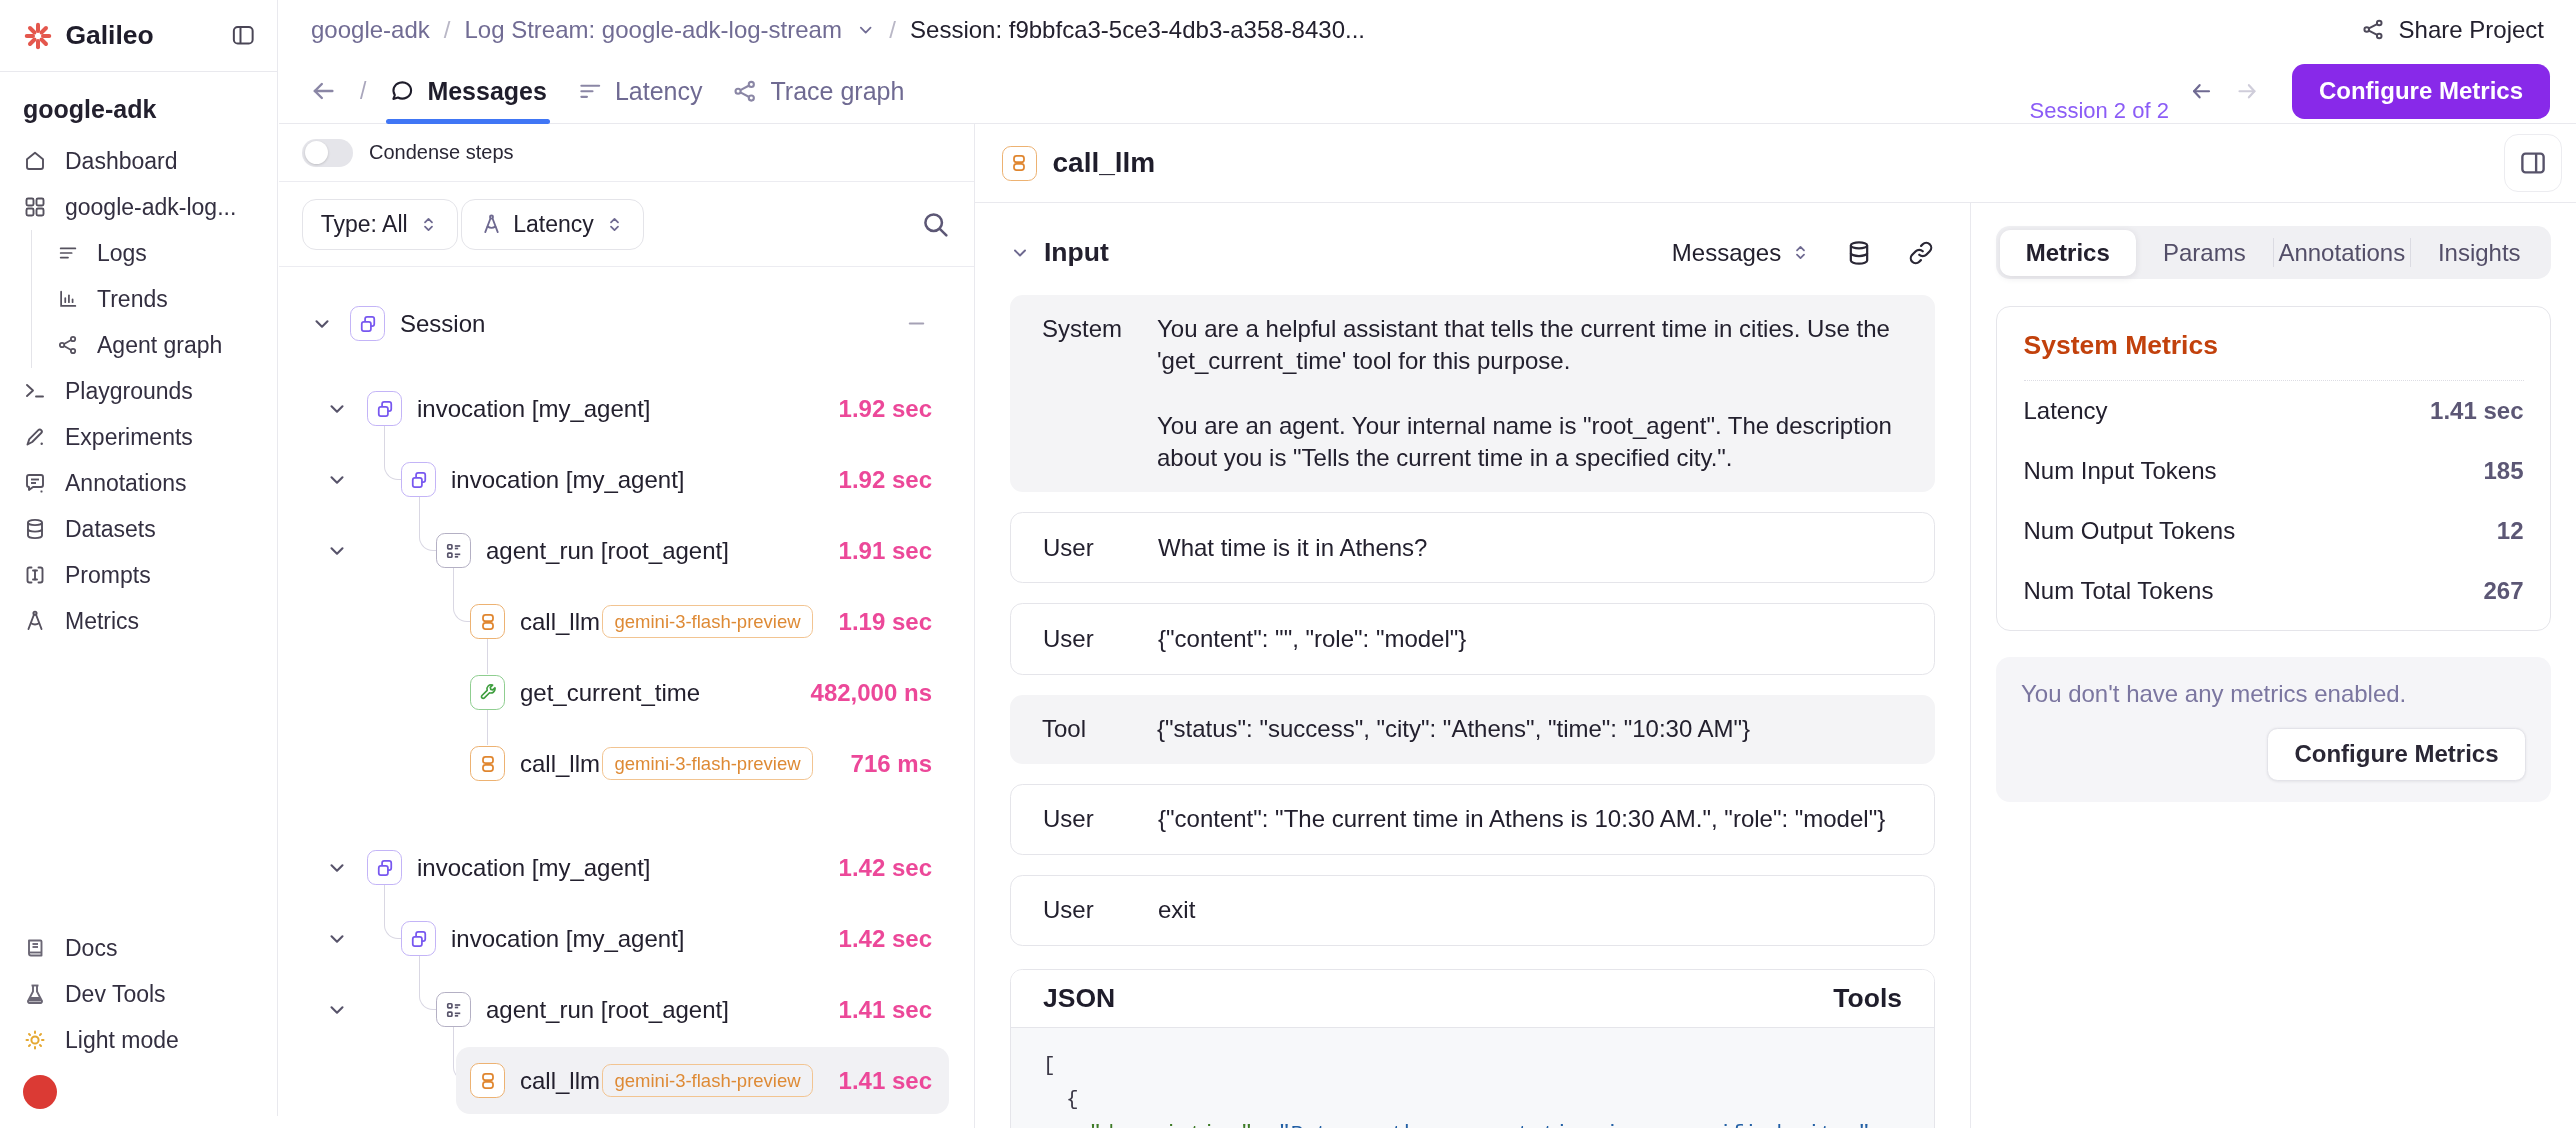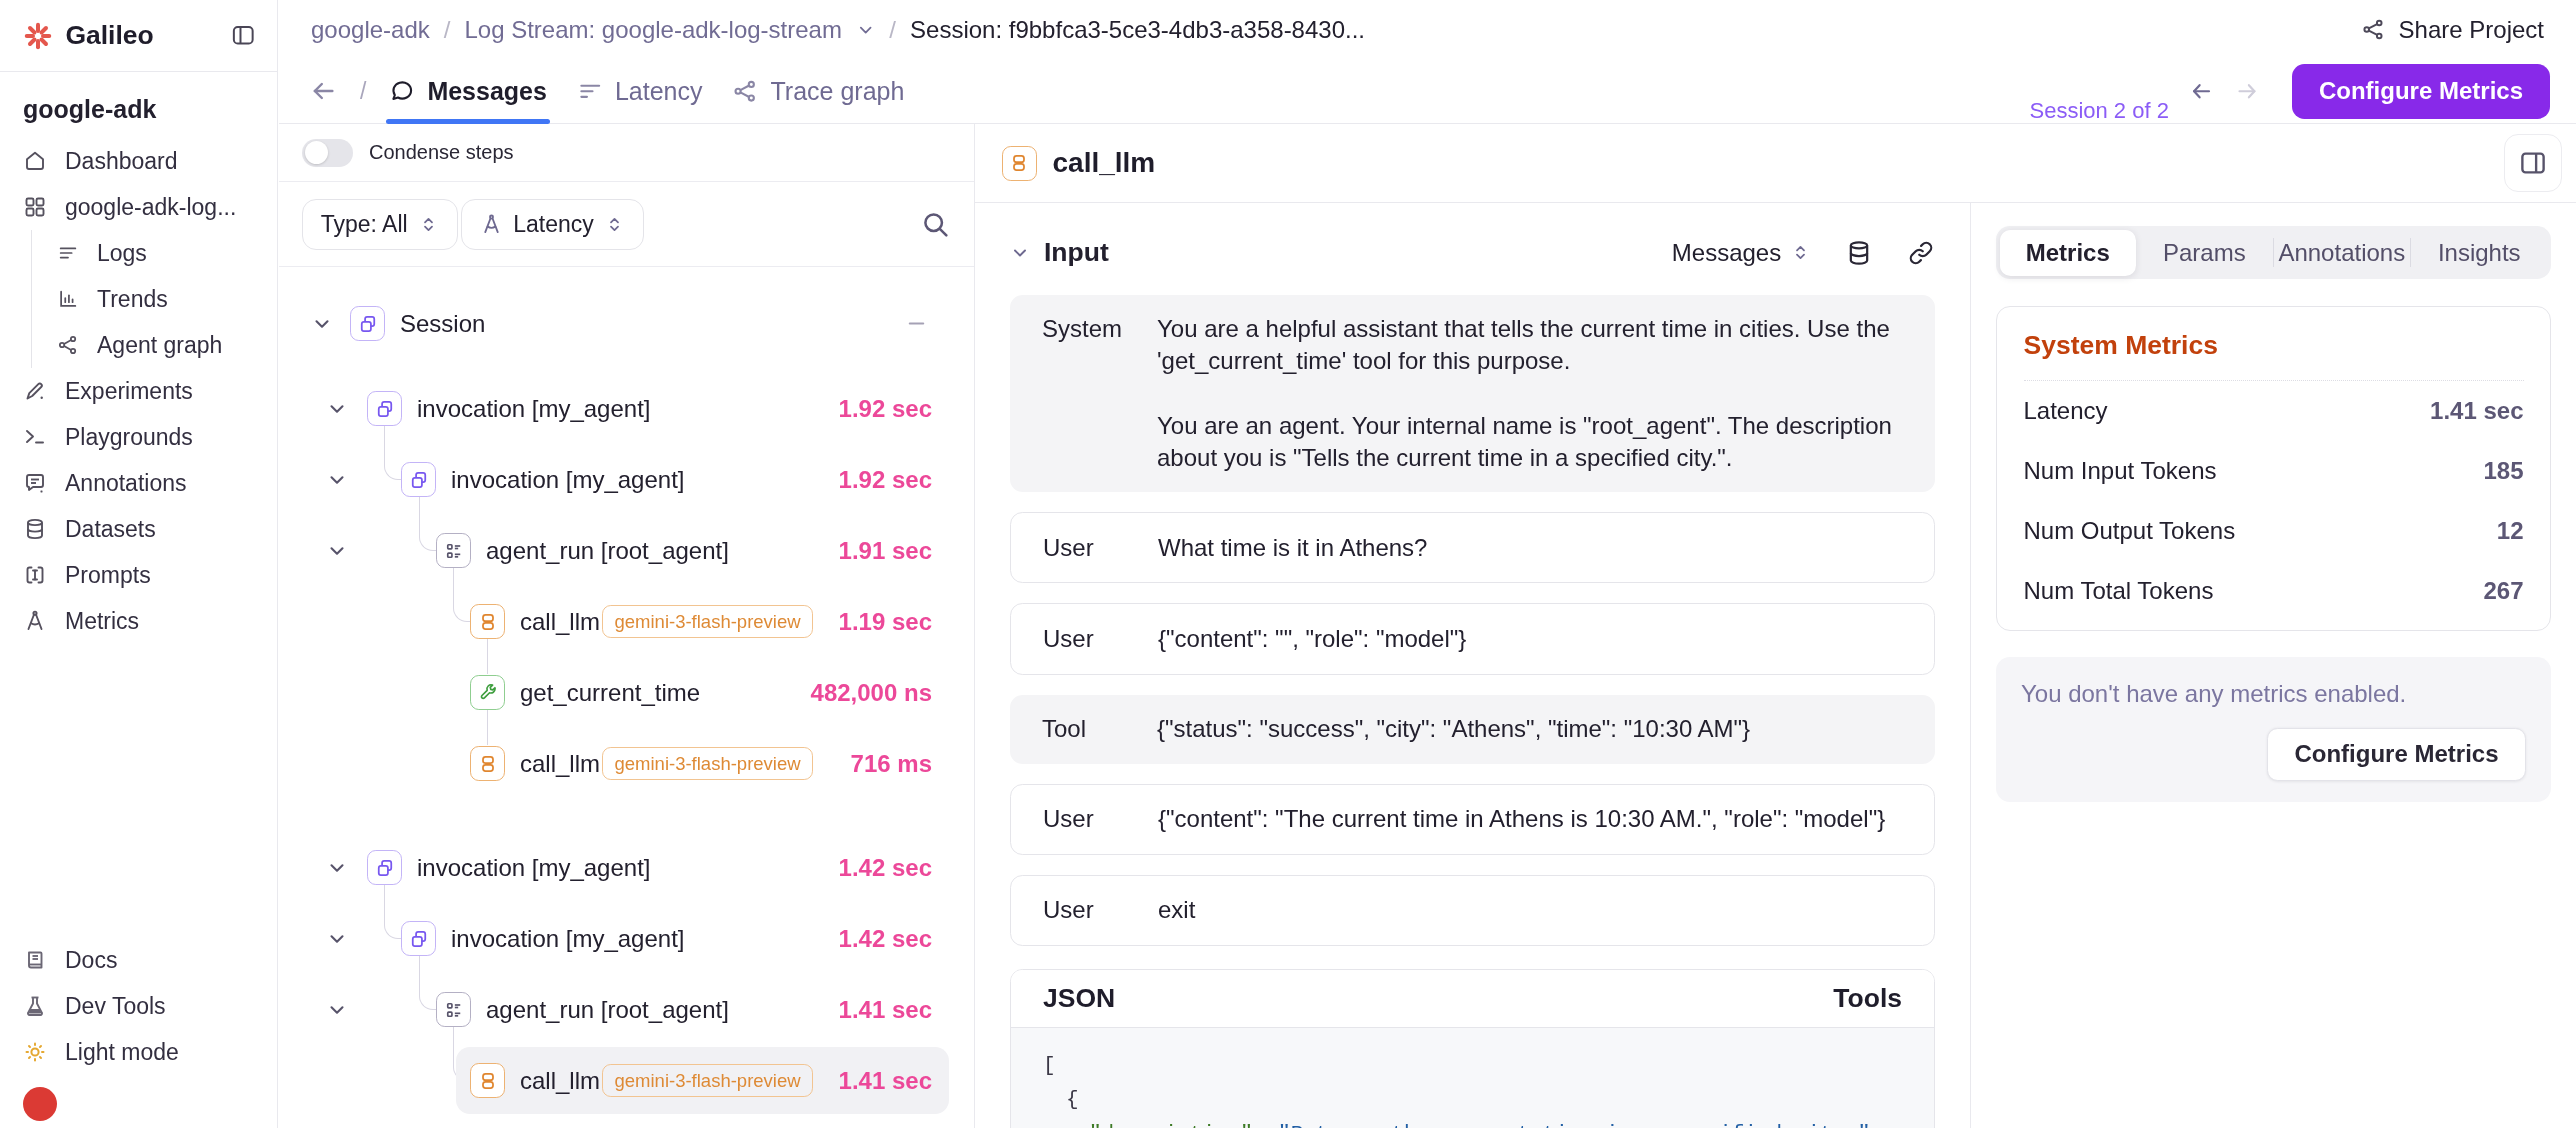--- a/index.html
+++ b/index.html
@@ -2,21 +2,21 @@
 <html style="font-size:14px"><head>
 <meta charset="utf-8">
 <style>
   * { margin:0; padding:0; box-sizing:border-box; }
   html,body { width:2576px; height:1128px; overflow:hidden; }
   body { font-family:"Liberation Sans", sans-serif; background:#fff; color:#2A2735; position:relative; }
   svg { display:block; }
   .ic { display:inline-flex; align-items:center; justify-content:center; flex:none; }
 
   
-  .sidebar { position:absolute; left:0; top:0; bottom:0; width:278px; border-right:0.9px solid #E9E9EE; display:flex; flex-direction:column; background:#fff; }
+  .sidebar { position:absolute; left:0; top:0; bottom:12px; width:278px; border-right:0.9px solid #E9E9EE; display:flex; flex-direction:column; background:#fff; }
   .logo-row { height:72px; display:flex; align-items:center; padding:0 21px 0 23px; border-bottom:0.9px solid #E9E9EE; gap:12.4px; }
   .logo-row .brand { font-size:26.5px; font-weight:700; color:#1F1D2B; flex:1; }
   .proj-name { padding:23px 23px 8.8px; font-size:25px; font-weight:700; color:#23202E; }
   .nav { padding-top:5.3px; }
   .nav-item { height:46px; display:flex; align-items:center; gap:18px; padding:0 17.7px 0 23px; font-size:23px; color:#332F40; cursor:pointer; }
   .nav-item .ic { color:#56525F; }
   .nested { margin-left:31px; border-left:1.8px solid #E4E4E9; }
   .nested .nav-item { padding-left:25px; }
   .side-footer { margin-top:auto; padding-bottom:0; }
   .avatar-row { height:53px; display:flex; align-items:center; gap:14px; padding:5.3px 17.7px 0 23px; }
@@ -199,35 +199,35 @@
               <circle cx="17.5" cy="18.5" r="2.4"></circle>
               <line x1="7.7" y1="10.9" x2="15.4" y2="6.6"></line>
               <line x1="7.7" y1="13.1" x2="15.4" y2="17.4"></line>
             </svg>
           </span>
         <span>Agent graph</span>
       </div>
     </div>
     <div class="nav-item">
       <span class="ic">
+          <svg width="24" height="24" viewBox="0 0 24 24" fill="none" stroke="currentColor" stroke-width="1.9" stroke-linecap="round" stroke-linejoin="round">
+            <polyline points="4,6 10,11.5 4,17"></polyline>
+            <line x1="13" y1="17.5" x2="20" y2="17.5"></line>
+          </svg>
+        </span>
+      <span>Playgrounds</span>
+    </div>
+    <div class="nav-item">
+      <span class="ic">
           <svg width="24" height="24" viewBox="0 0 24 24" fill="none" stroke="currentColor" stroke-width="1.9" stroke-linejoin="round">
             <path d="M4.5 19.5l1.8-5.4 9-9a2.05 2.05 0 0 1 2.9 2.9l-9 9z"></path>
             <circle cx="18.7" cy="18.7" r="1.2" fill="currentColor" stroke="none"></circle>
           </svg>
         </span>
       <span>Experiments</span>
-    </div>
-    <div class="nav-item">
-      <span class="ic">
-          <svg width="24" height="24" viewBox="0 0 24 24" fill="none" stroke="currentColor" stroke-width="1.9" stroke-linecap="round" stroke-linejoin="round">
-            <polyline points="4,6 10,11.5 4,17"></polyline>
-            <line x1="13" y1="17.5" x2="20" y2="17.5"></line>
-          </svg>
-        </span>
-      <span>Playgrounds</span>
     </div>
     <div class="nav-item">
       <span class="ic">
           <svg width="24" height="24" viewBox="0 0 24 24" fill="none" stroke="currentColor" stroke-width="1.9" stroke-linejoin="round">
             <path d="M4 6a2 2 0 0 1 2-2h12a2 2 0 0 1 2 2v8a2 2 0 0 1-2 2h-8l-4 3v-3H6a2 2 0 0 1-2-2Z"></path>
             <line x1="8" y1="8.5" x2="16" y2="8.5"></line>
             <line x1="8" y1="12" x2="13" y2="12"></line>
             <path d="M18.5 19.5v2M17.5 20.5h2" stroke-width="1.4"></path>
           </svg>
         </span>

